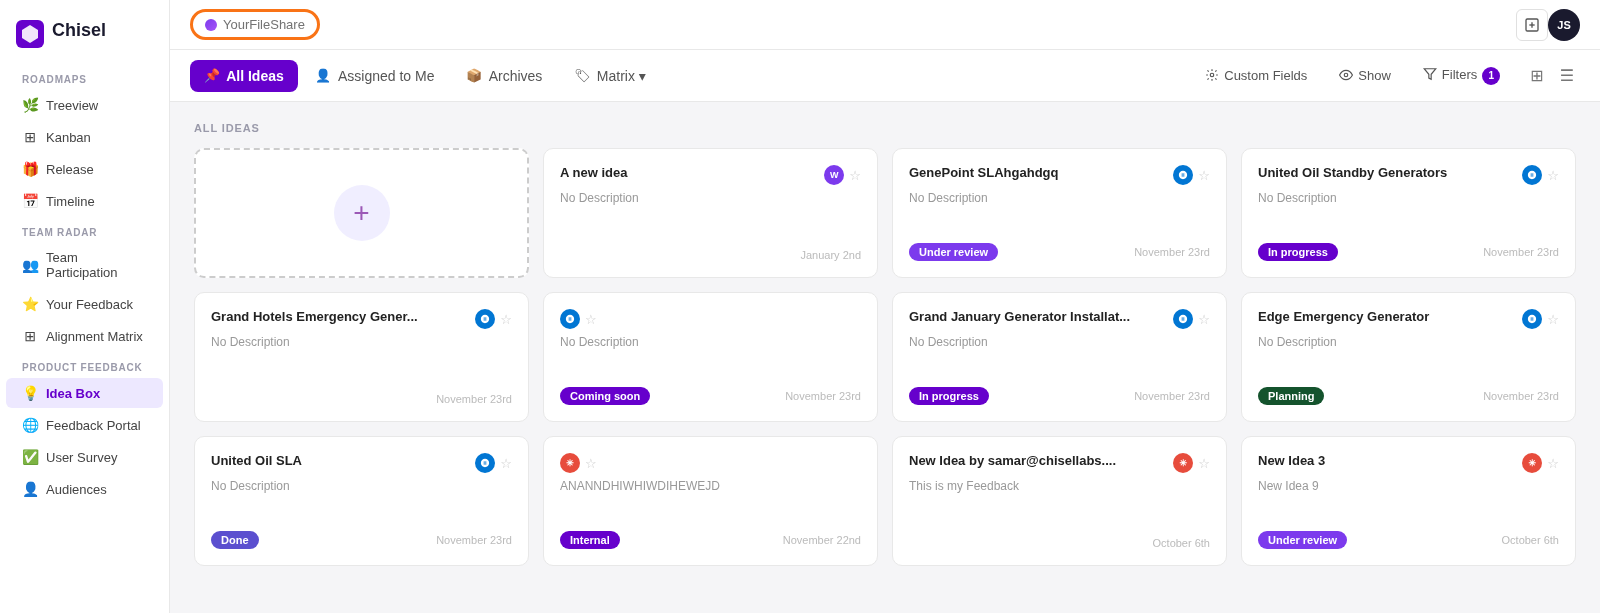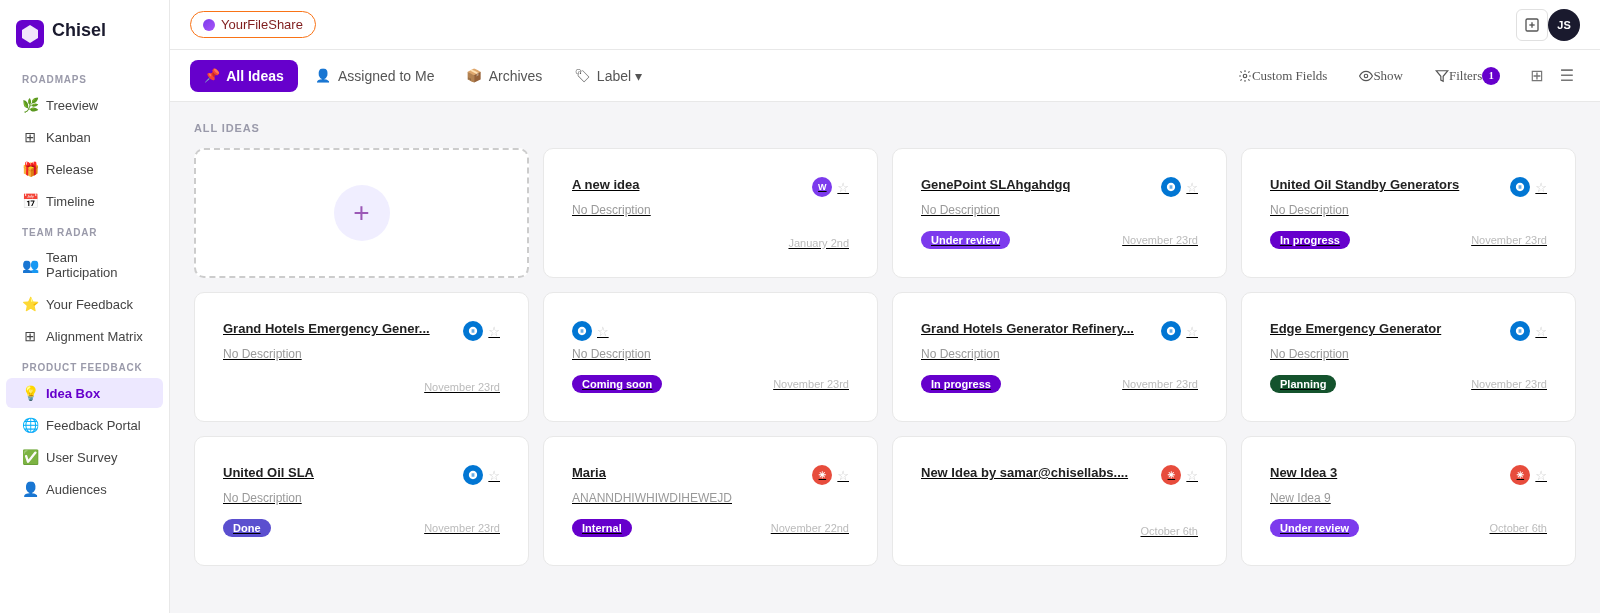--- a/index.html
+++ b/index.html
@@ -74,24 +74,24 @@
     .topbar-left {
       display: flex;
       align-items: center;
       gap: 8px;
     }
     .yourfileshare-btn {
       display: flex;
       align-items: center;
       gap: 6px;
       padding: 5px 12px;
-      border: 1px solid #f97316;
+      border: 3px solid #f97316;
       border-radius: 20px;
       font-size: 13px;
-      color: #7f1d1d;
+      color: #737373;
       cursor: pointer;
       background: #fff;
     }
     .ysf-dot {
       width: 12px;
       height: 12px;
       border-radius: 50%;
       background: linear-gradient(135deg, #7c3aed, #a855f7);
     }
     .topbar-right {
@@ -160,27 +160,27 @@
       font-weight: 600;
     }
     .tab-btn .tab-icon { font-size: 13px; }
     .tabbar-right {
       display: flex;
       align-items: center;
       gap: 16px;
     }
     .tabbar-action {
       display: flex;
-      align-items: center;
+      align-items: flex-start;
+      gap: 5px;
       font-size: 13px;
       color: #555;
       cursor: pointer;
       padding: 4px 8px;
       border-radius: 6px;
-      font-family: Liberation Serif, serif;
     }
     .filters-badge {
       background: #6600cc;
       color: #fff;
       border-radius: 50%;
       width: 18px;
       height: 18px;
       display: flex;
       align-items: center;
       justify-content: center;
@@ -220,29 +220,28 @@
     .ideas-grid {
       display: grid;
       grid-template-columns: repeat(4, 1fr);
       gap: 14px;
     }
 
     
     .idea-card {
       background: #fff;
       border-radius: 10px;
-      padding: 28px;
+      padding: 16px;
       border: 1px solid #e8e8e8;
       display: flex;
       flex-direction: column;
       gap: 6px;
       min-height: 130px;
       position: relative;
       cursor: pointer;
-      text-decoration: underline;
     }
     .add-card {
       border: 2px dashed #ccc;
       background: #fff;
       border-radius: 10px;
       display: flex;
       align-items: center;
       justify-content: center;
       min-height: 130px;
       cursor: pointer;
@@ -426,21 +425,21 @@
       <button class="tab-btn">
         <span class="tab-icon">👤</span>
         <span>Assigned to Me</span>
       </button>
       <button class="tab-btn">
         <span class="tab-icon">📦</span>
         <span>Archives</span>
       </button>
       <button class="tab-btn">
         <span class="tab-icon">🏷</span>
-        <span>Label ▾</span>
+        <span>Matrix ▾</span>
       </button>
     </div>
     <div class="tabbar-right">
       <div class="tabbar-action">
         <svg width="14" height="14" viewBox="0 0 24 24" fill="none" stroke="#555" stroke-width="2">
             <circle cx="12" cy="12" r="3"></circle>
             <path d="M12 2v3M12 19v3M4.22 4.22l2.12 2.12M17.66 17.66l2.12 2.12M2 12h3M19 12h3M4.22 19.78l2.12-2.12M17.66 6.34l2.12-2.12"></path>
           </svg>
         <span>Custom Fields</span>
       </div>
@@ -556,21 +555,21 @@
         </div>
         <div class="card-desc">No Description</div>
         <div class="card-footer">
           <span class="status-badge status-coming-soon">Coming soon</span>
           <span class="card-date">November 23rd</span>
         </div>
       </div>
 
       <div class="idea-card">
         <div class="card-header">
-          <span class="card-title">Grand Hotels Generator Refinery...</span>
+          <span class="card-title">Grand January Generator Installat...</span>
           <div class="card-icons">
             <div class="card-badge-circle badge-salesforce">
               <svg width="10" height="10" viewBox="0 0 24 24" fill="white">
                   <path d="M12 2C6.48 2 2 6.48 2 12s4.48 10 10 10 10-4.48 10-10S17.52 2 12 2zm-1 14H9V8h2v8zm4 0h-2V8h2v8z"></path>
                 </svg>
             </div>
             <span class="star-icon">☆</span>
           </div>
         </div>
         <div class="card-desc">No Description</div>
@@ -613,41 +612,41 @@
         </div>
         <div class="card-desc">No Description</div>
         <div class="card-footer">
           <span class="status-badge status-done">Done</span>
           <span class="card-date">November 23rd</span>
         </div>
       </div>
 
       <div class="idea-card">
         <div class="card-header">
-          <span class="card-title">Maria</span>
           <div class="card-icons">
             <div class="card-badge-circle badge-red">✳</div>
             <span class="star-icon">☆</span>
           </div>
         </div>
         <div class="card-desc">ANANNDHIWHIWDIHEWEJD</div>
         <div class="card-footer">
           <span class="status-badge status-internal">Internal</span>
           <span class="card-date">November 22nd</span>
         </div>
       </div>
 
       <div class="idea-card">
         <div class="card-header">
           <span class="card-title">New Idea by samar@chisellabs....</span>
           <div class="card-icons">
             <div class="card-badge-circle badge-red">✳</div>
             <span class="star-icon">☆</span>
           </div>
         </div>
+        <div class="card-desc">This is my Feedback</div>
         <div class="card-footer">
           <span class="card-date">October 6th</span>
         </div>
       </div>
 
       <div class="idea-card">
         <div class="card-header">
           <span class="card-title">New Idea 3</span>
           <div class="card-icons">
             <div class="card-badge-circle badge-red">✳</div>

